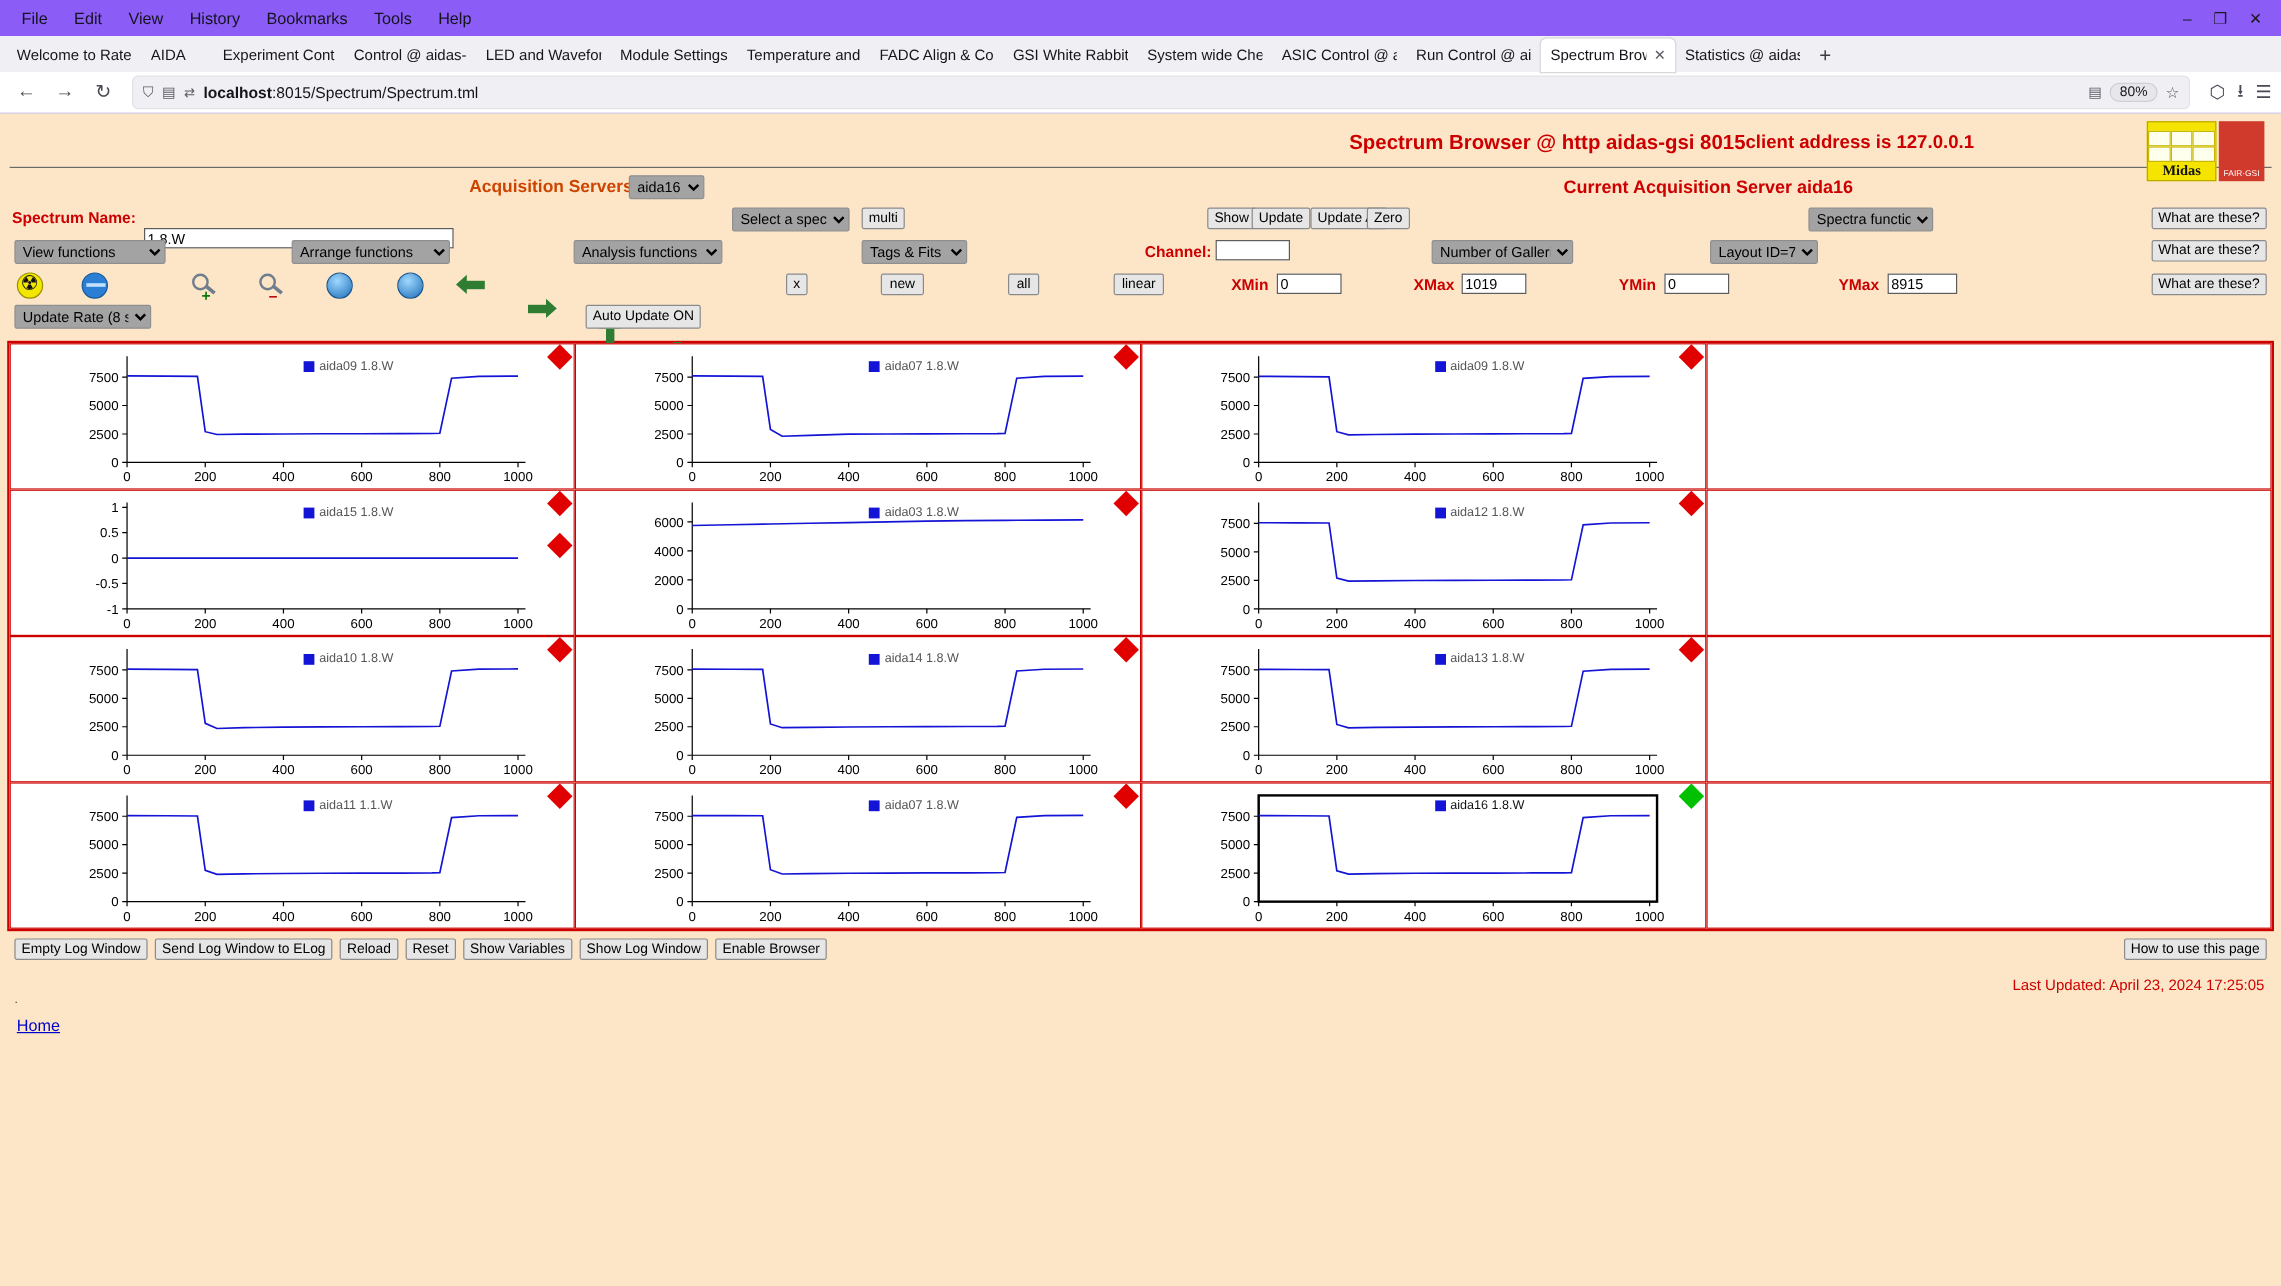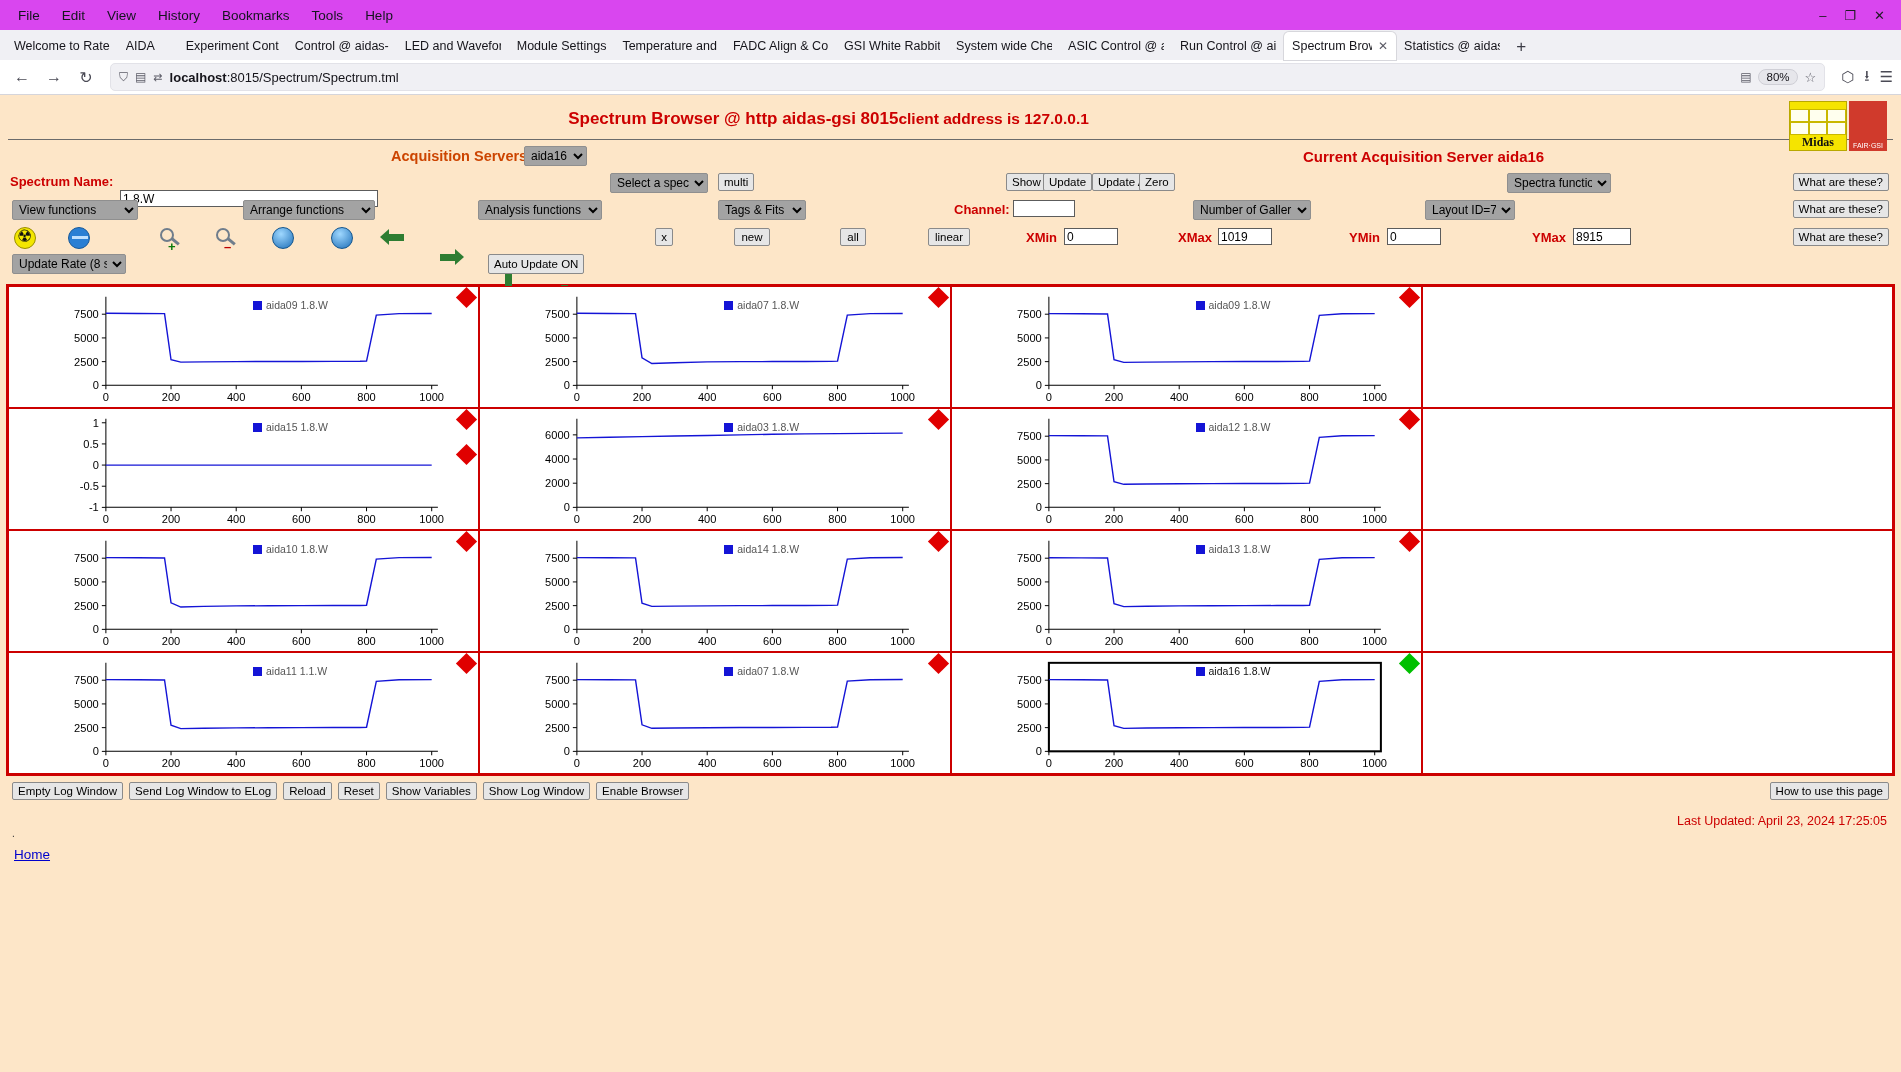--- a/index.html
+++ b/index.html
@@ -6,21 +6,21 @@
   html, body { margin:0; padding:0; }
   body {
     width: 1901px; height: 1072px;
     font-family: "Liberation Sans", sans-serif;
     font-size: 13px;
     background: #ffffff;
     overflow: hidden;
   }
 
   
-  .chrome { background: #d946ef; border-bottom: 1px solid #d5d5db; }
+  .chrome { background: #8b5cf6; border-bottom: 1px solid #d5d5db; }
   .menubar { display:flex; align-items:center; height:30px; padding-left:8px; gap:2px; position:relative;}
   .menubar .mi { padding: 3px 10px; font-size:13.5px; color:#14141e; }
   .winbtns { position:absolute; right:6px; top:0; height:30px; display:flex; align-items:center; gap:18px; padding-right:10px;}
   .winbtns span { font-size:13px; color:#1b1b1f;}
 
   .tabstrip { display:flex; align-items:flex-end; height:30px; padding:0 6px; gap:0px; background:#f0f0f4;}
   .tab {
     height:28px; min-width:60px; max-width:112px; display:flex; align-items:center;
     padding: 0 8px; font-size:12.5px; color:#15141a; white-space:nowrap; overflow:hidden;
     border-radius: 5px 5px 0 0; position:relative;
@@ -44,21 +44,21 @@
 
   .bookmarks { display:flex; align-items:center; height:24px; gap:16px; padding:0 12px; background:#ffffff; border-bottom:1px solid #d9d9e0; font-size:12.5px; color:#15141a;}
   .bm { display:flex; align-items:center; gap:5px;}
   .globe { width:12px; height:12px; border-radius:50%; border:1.4px solid #444; display:inline-block; position:relative;}
   .globe:after{content:""; position:absolute; left:0; top:4.6px; width:9.2px; height:1.4px; background:#444;}
 
   
   .page { background:#fde6c8; height: 100%; padding: 0; position:relative; }
   .page-inner { padding: 0 6px; }
 
-  .hdrrow { display:flex; align-items:center; justify-content:center; padding: 14px 10px 6px 6px; position:relative; }
+  .hdrrow { display:flex; align-items:center; justify-content:flex-end; padding: 14px 10px 6px 6px; position:relative; }
   .title { color:#cc0000; font-weight:bold; font-size:17px; }
   .client { color:#cc0000; font-weight:bold; font-size:15.5px; margin-right:240px;}
   .logo { position:absolute; right:8px; top:6px; display:flex; gap:2px; }
   .logo .midas { width:58px; height:50px; background:#f5e400; border:1px solid #b8a800; display:flex; flex-direction:column; justify-content:flex-end; align-items:center;}
   .logo .midas .sq { width:100%; height:26px; background:#f5e400; display:grid; grid-template-columns: repeat(3,1fr); }
   .logo .midas .sq i { border:1px solid #c9b800; background:#ffe; }
   .logo .midas .mt { font-size:12px; font-weight:bold; color:#111; font-family:"Liberation Serif",serif; }
   .logo .fair { width:38px; height:50px; background:#d03a2c; color:#fff; font-size:7px; display:flex; align-items:flex-end; justify-content:center; padding-bottom:2px;}
   hr.sep { border:none; border-top:1px solid #6b6b6b; margin: 4px 2px 6px 2px; }
 

